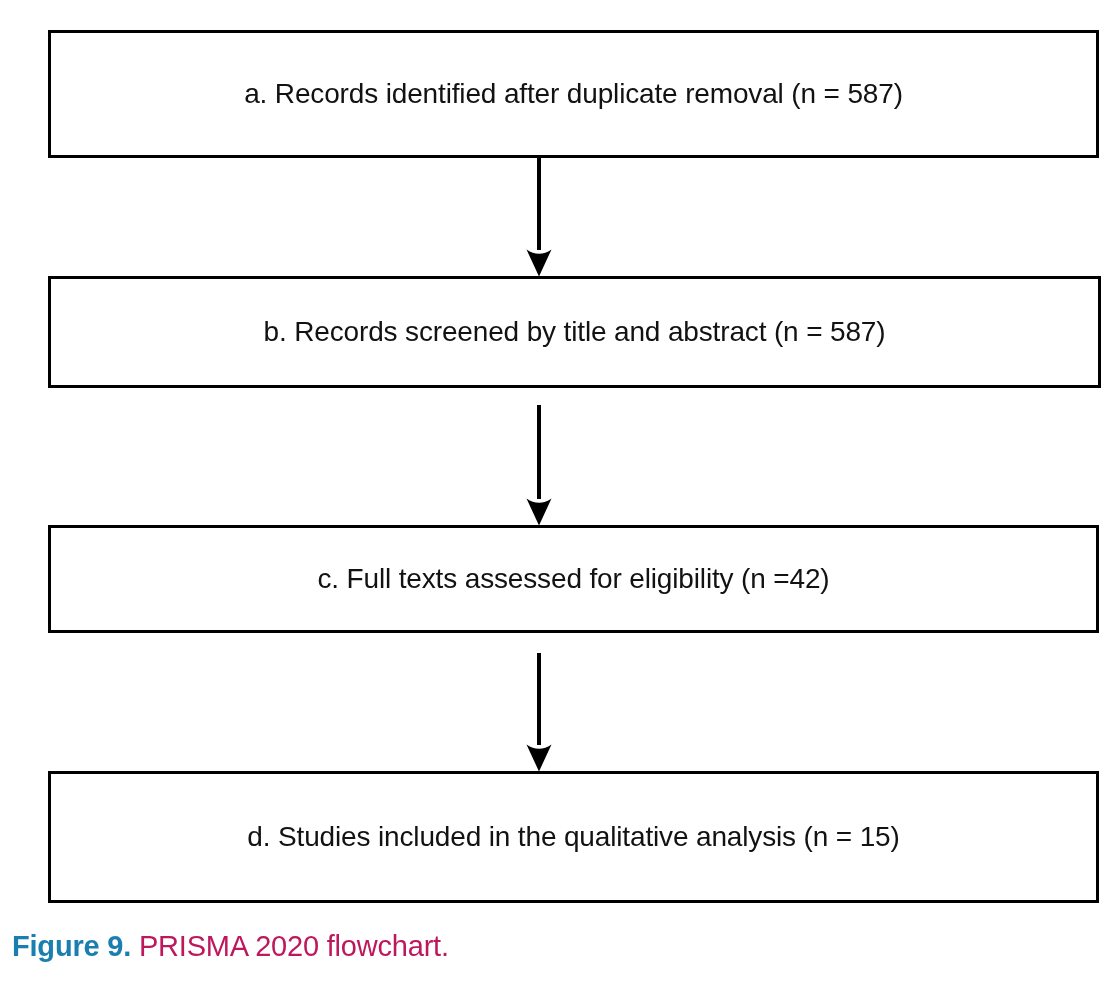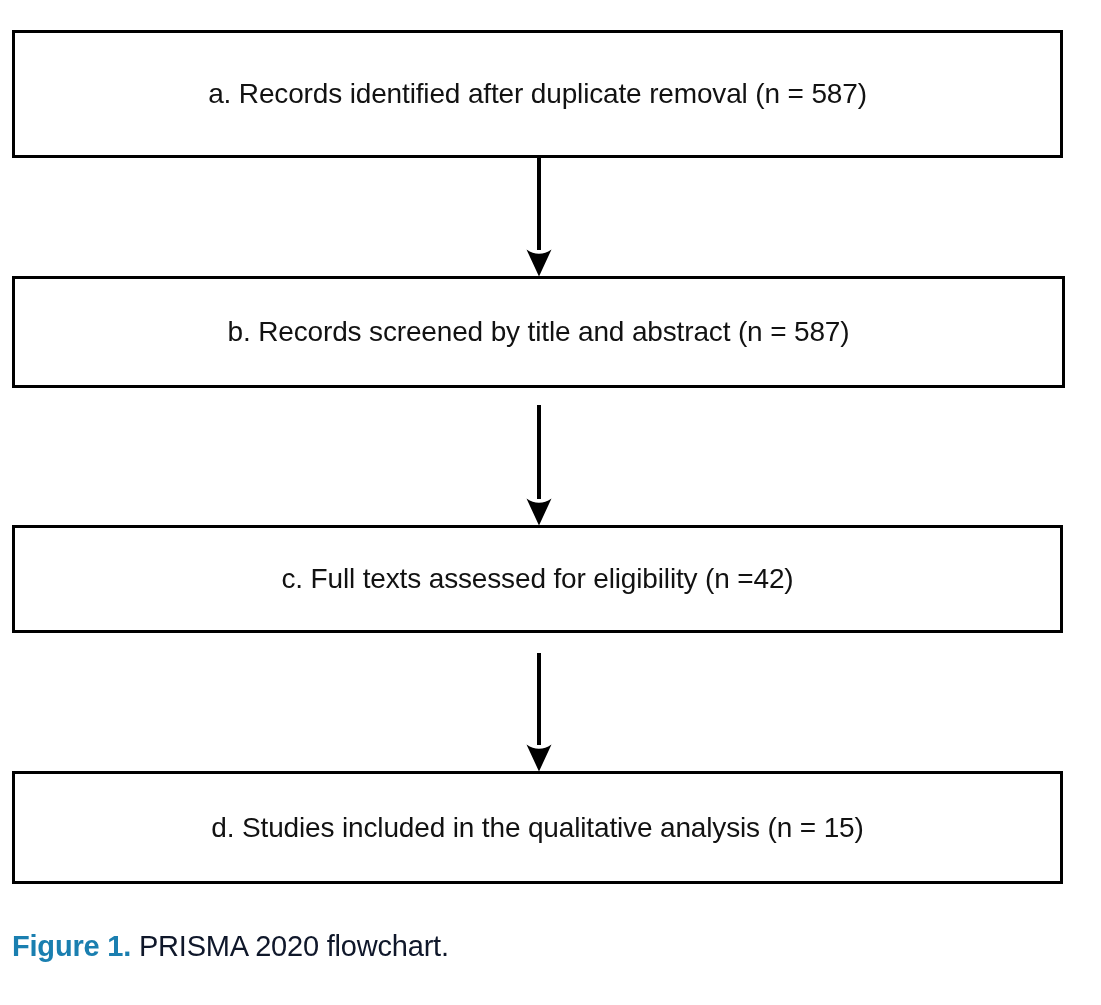--- a/index.html
+++ b/index.html
@@ -26,36 +26,37 @@
 
   
   .node {
     position: absolute;
     box-sizing: border-box;
     background: #ffffff;
     border: 3px solid #000000;
     display: flex;
     align-items: center;
     justify-content: center;
+    margin-left: 36px;
   }
   .node-label {
     font-family: "Liberation Sans", sans-serif;
     font-size: 28px;
     font-weight: 400;
     color: #121212;
     letter-spacing: -0.15px;
     line-height: 1.2;
     text-align: center;
     white-space: nowrap;
   }
 
   #node-a { left: 12px;  top: 30px;  width: 1051px; height: 128px; }
   #node-b { left: 12px;  top: 276px; width: 1053px; height: 112px; }
   #node-c { left: 12px;  top: 525px; width: 1051px; height: 108px; }
-  #node-d { left: 12px;  top: 771px; width: 1051px; height: 113px; }
+  #node-d { left: 12px;  top: 771px; width: 1051px; height: 132px; }
 
   
   .connector {
     position: absolute;
     left: 524px;
     width: 30px;
   }
   .connector .shaft {
     position: absolute;
     left: 13px;
@@ -91,21 +92,21 @@
     color: #151515;
     white-space: nowrap;
     letter-spacing: -0.2px;
   }
   #caption .caption-label {
     font-weight: 700;
     color: #1a7fb0;
   }
   #caption .caption-text {
     font-weight: 400;
-    color: #0f172a;
+    color: #be185d;
   }
 </style>
 </head>
 <body>
 
 <div id="flowchart">
 
   <div class="node" id="node-a">
     <span class="node-label">a. Records identified after duplicate removal (n = 587)</span>
   </div>
@@ -143,16 +144,16 @@
         <path d="M0.5 0.5 C5 3.5, 8.5 4.5, 13 4.8 C17.5 4.5, 21 3.5, 25.5 0.5 L13 27.5 Z" fill="#000000"></path>
       </svg>
     </div>
   </div>
 
   <div class="node" id="node-d">
     <span class="node-label">d. Studies included in the qualitative analysis (n = 15)</span>
   </div>
 
   <div id="caption">
-    <span class="caption-label">Figure 1.</span><span class="caption-text"> PRISMA 2020 flowchart.</span>
+    <span class="caption-label">Figure 9.</span><span class="caption-text"> PRISMA 2020 flowchart.</span>
   </div>
 
 </div>
 
 </body></html>

